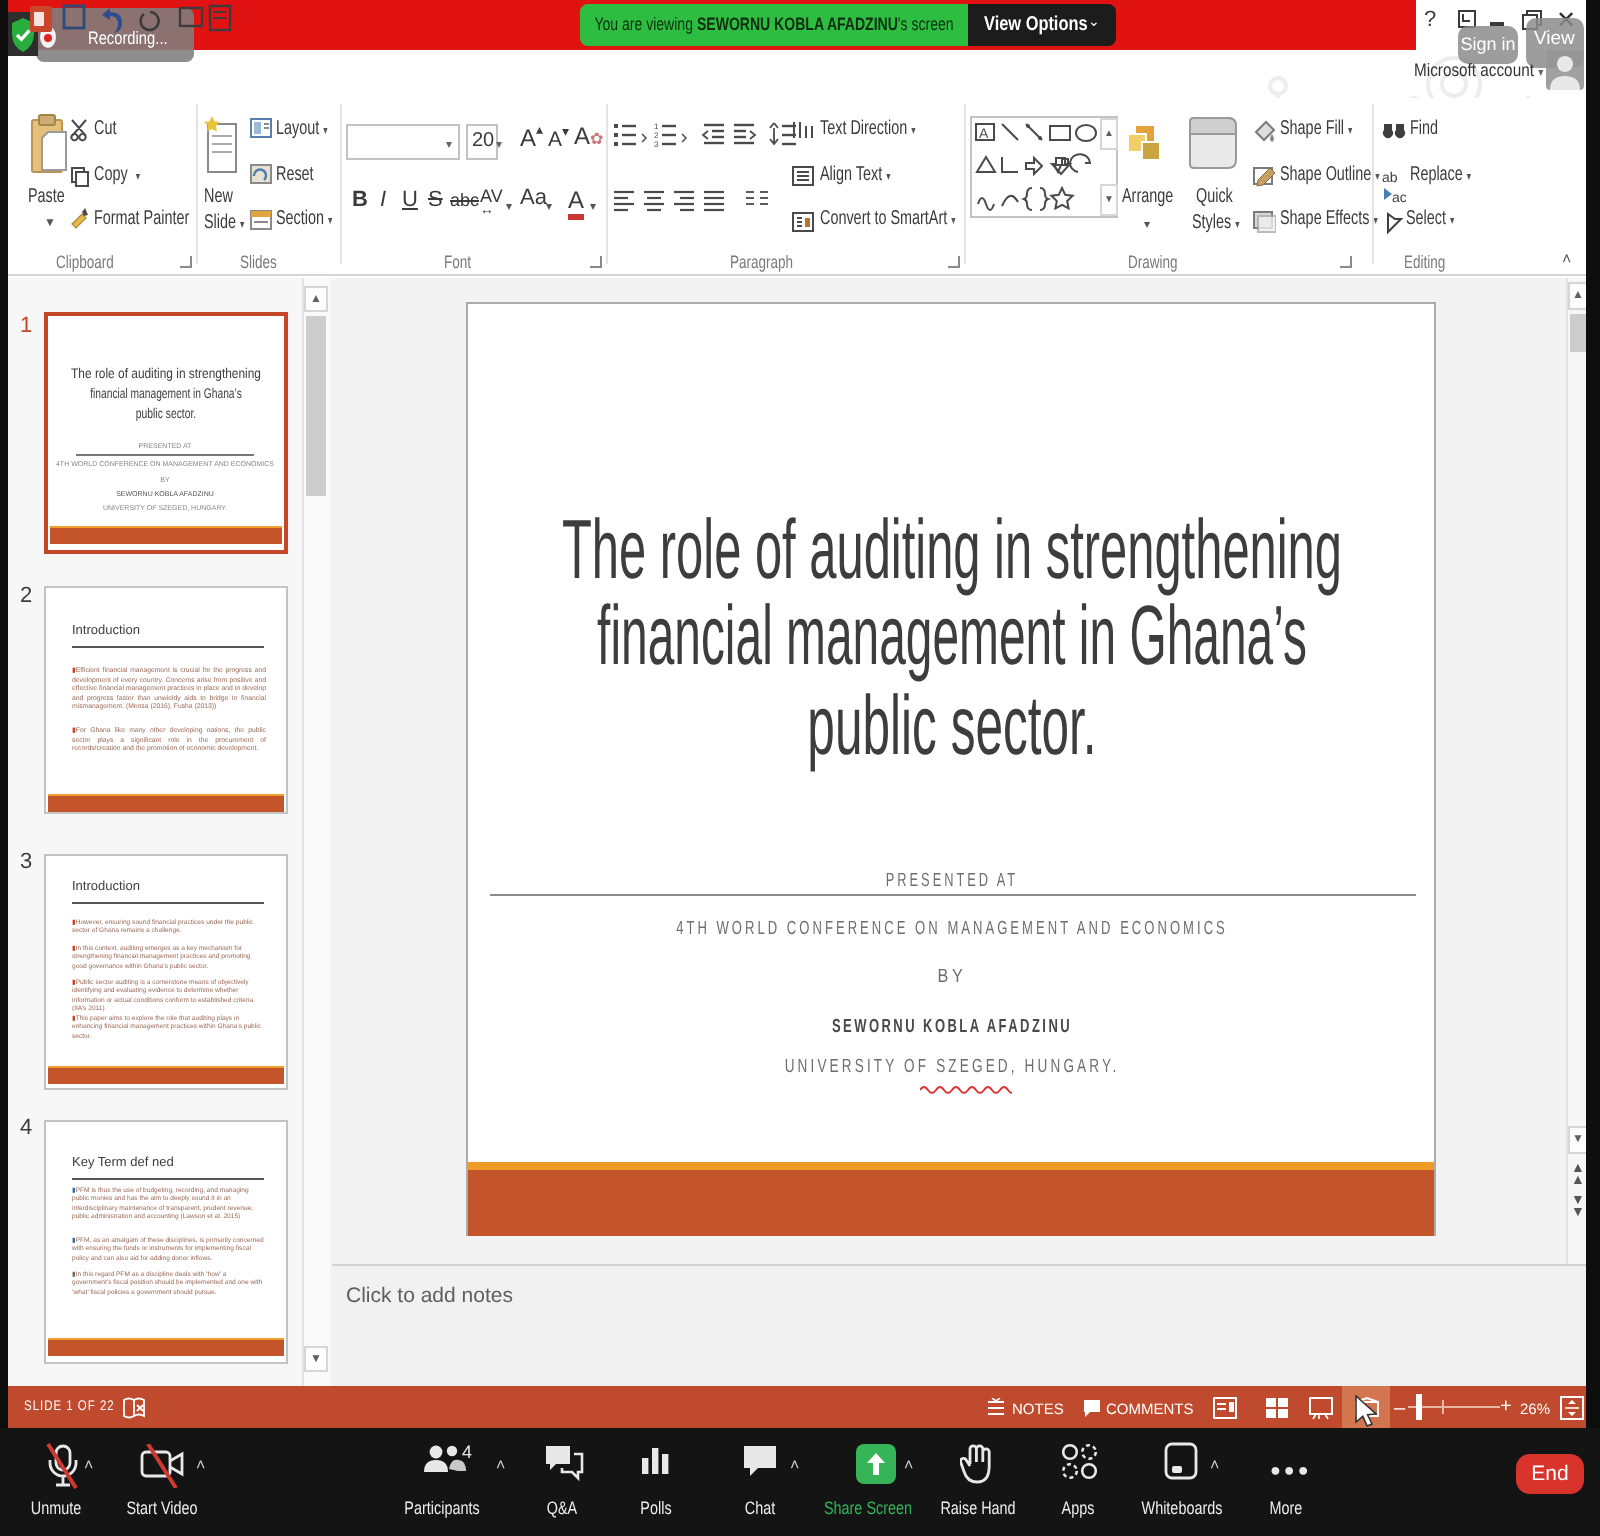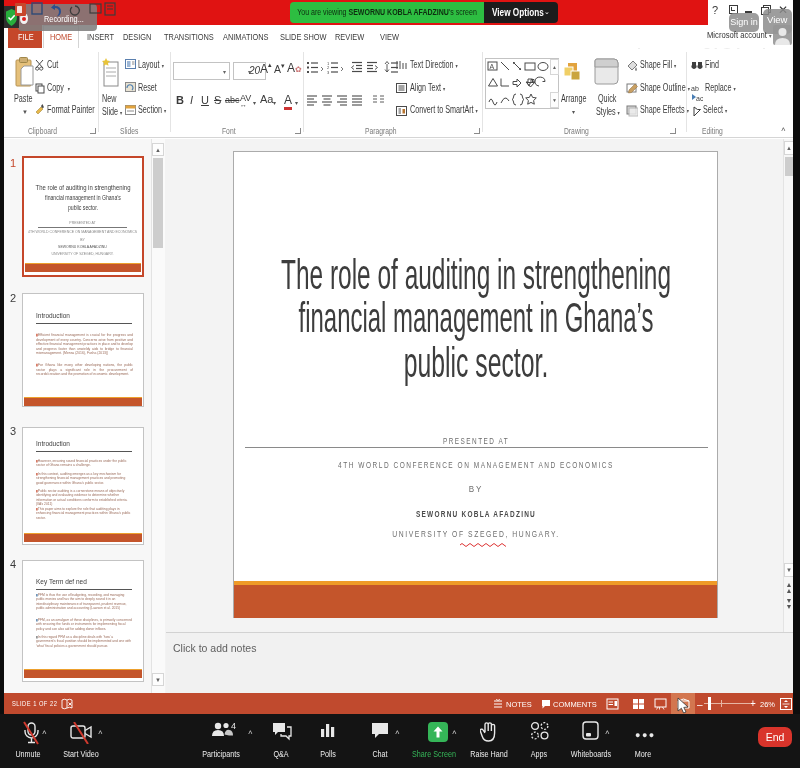--- a/index.html
+++ b/index.html
@@ -96,33 +96,20 @@
         <path d="M30 95 L80 45 L80 20 M60 108 L108 62 L108 35 M140 108 L188 62 L234 62 M100 108 L148 62 L148 30"></path>
         <circle cx="148" cy="25" r="4"></circle>
           <circle cx="108" cy="30" r="4"></circle>
           <circle cx="80" cy="15" r="4"></circle>
         <path d="M205 20 a16 16 0 0 1 -26 14 M215 100 L182 66 L182 45"></path>
         <circle cx="182" cy="40" r="4"></circle>
           <circle cx="220" cy="104" r="3.5"></circle>
       </g>
     </svg>
 
-    <div id="tabrow">
-      <div id="filetab"></div>
-        <div class="tab" style="left:14px; color:#fff;">FILE</div>
-      <div id="hometab"></div>
-        <div class="tab" style="left:46px; color:#c04a2e;">HOME</div>
-      <div class="tab" style="left:83px;">INSERT</div>
-      <div class="tab" style="left:119px;">DESIGN</div>
-      <div class="tab" style="left:160px;">TRANSITIONS</div>
-      <div class="tab" style="left:219px;">ANIMATIONS</div>
-      <div class="tab" style="left:276px;">SLIDE&nbsp;SHOW</div>
-      <div class="tab" style="left:331px;">REVIEW</div>
-      <div class="tab" style="left:376px;">VIEW</div>
-    </div>
 
     <div id="ribbon">
 
       <svg class="abs" style="left:11px; top:8px;" width="22" height="34" viewBox="0 0 22 34">
         <rect x="1" y="3" width="15" height="26" rx="1" fill="#e5c07a" stroke="#b89455" stroke-width="1"></rect>
         <rect x="4.5" y="0.5" width="8" height="5" rx="1" fill="#cdae72" stroke="#a08749"></rect>
         <path d="M9 9 h9 v19 h-12 v-16 z" fill="#fff" stroke="#9a9a9a" stroke-width="1"></path>
       </svg>
       <div class="rlab" style="left:10px; top:44px;">Paste</div>
       <div class="abs" style="left:18px; top:60px; font-size:6px; color:#555;">▼</div>
@@ -161,21 +148,21 @@
         <line x1="2" y1="52" x2="9" y2="52" stroke="#8a8a8a"></line>
       </svg>
       <div class="rlab row1" style="left:134px;">Layout&nbsp;<span class="dd">▾</span></div>
       <div class="rlab row2" style="left:134px;">Reset</div>
       <div class="rlab row3" style="left:134px;">Section&nbsp;<span class="dd">▾</span></div>
       <div class="grplabel" style="left:116px;">Slides</div>
       <div class="grpsep" style="left:166px;"></div>
 
       <div class="combo" style="left:169px; top:13px; width:57px; height:18px;"></div>
       <div class="abs" style="left:219px; top:19px; font-size:6px; color:#666;">▾</div>
-      <div class="combo" style="left:229px; top:13px; width:33px; height:18px; font-size:10px; color:#3b3b3b; line-height:16px; padding-left:15px;font-style:italic;">20</div>
+      <div class="combo" style="left:229px; top:13px; width:16px; height:18px; font-size:10px; color:#3b3b3b; line-height:16px; padding-left:2px;">20</div>
       <div class="abs" style="left:244px; top:19px; font-size:6px; color:#666;">▾</div>
       <div class="rtxt" style="left:256px; top:12px; font-size:12px;">A<span style="font-size:7px; vertical-align:6px;">▴</span></div>
       <div class="rtxt" style="left:270px; top:13px; font-size:10.5px;">A<span style="font-size:7px; vertical-align:5px;">▾</span></div>
       <div class="rtxt" style="left:283px; top:12px; font-size:12px;">A<span style="font-size:8px; color:#c77;">✿</span></div>
       <div class="rtxt" style="left:172px; top:45px; font-size:11px; font-weight:bold;">B</div>
       <div class="rtxt" style="left:186px; top:45px; font-size:11px; font-style:italic;">I</div>
       <div class="rtxt" style="left:197px; top:45px; font-size:11px; text-decoration:underline;">U</div>
       <div class="rtxt" style="left:210px; top:45px; font-size:11px; text-decoration:line-through;">S</div>
       <div class="rtxt" style="left:221px; top:46px; font-size:9px; text-decoration:line-through;">abc</div>
       <div class="rtxt" style="left:236px; top:44px; font-size:9px;">AV<br><span style="font-size:7px; position:relative; top:-4px;">↔</span></div>

